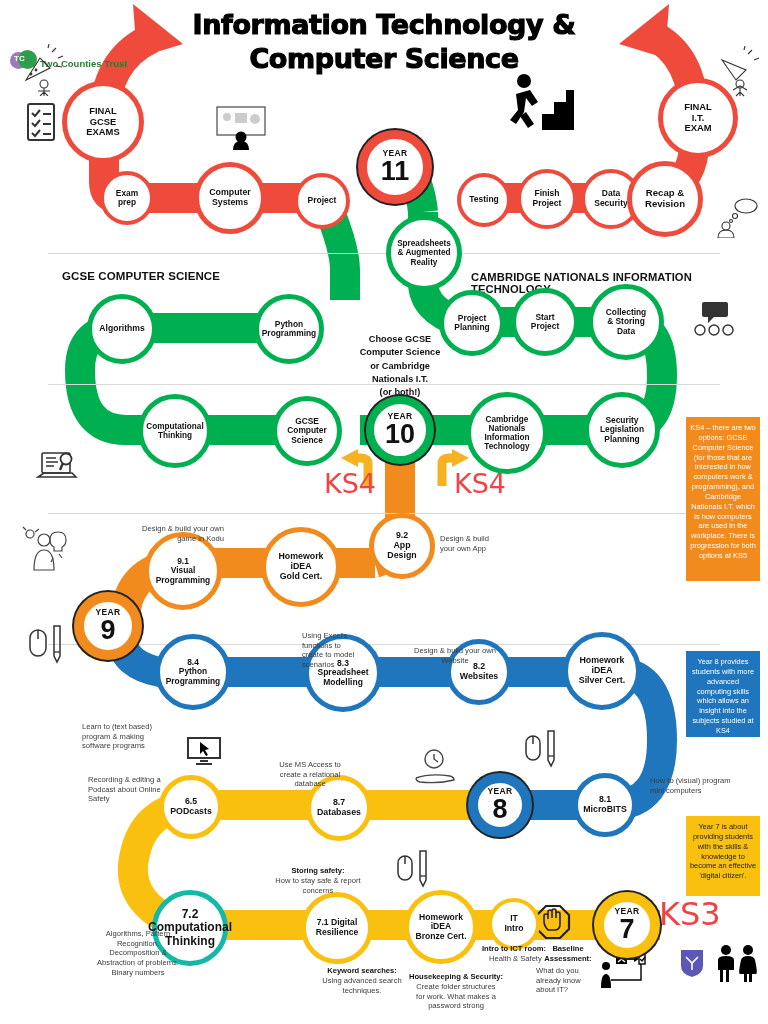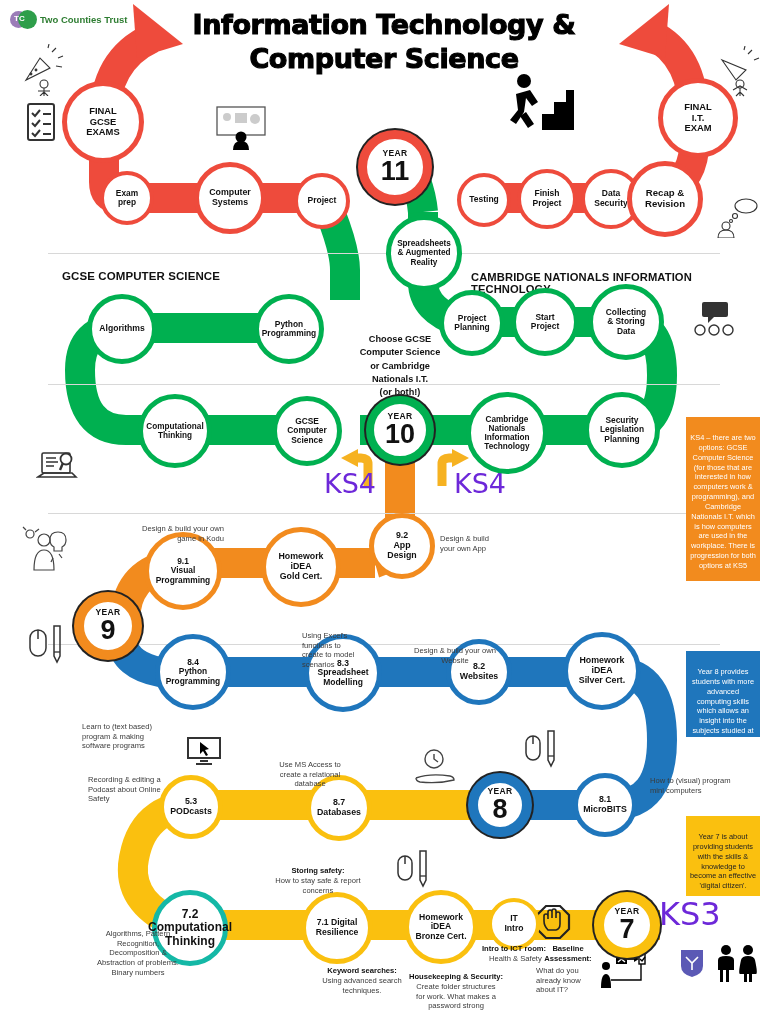--- a/index.html
+++ b/index.html
@@ -6,26 +6,26 @@
   body{font-family:"Liberation Sans",sans-serif;}
   #root{position:relative;width:768px;height:1024px;overflow:hidden;background:#fff;}
   #svg-layer{position:absolute;left:0;top:0;width:768px;height:1024px;}
   .node{position:absolute;border-radius:50%;background:#fff;display:flex;align-items:center;justify-content:center;text-align:center;box-sizing:border-box;font-weight:bold;color:#111;line-height:1.12;}
   .node span{display:block;padding:0 3px;}
   .cap{position:absolute;color:#3b3b3b;font-size:7.6px;line-height:1.28;text-align:center;}
   .cap.b{font-weight:bold;color:#111;}
   .yearmark{position:absolute;border-radius:50%;background:#fff;box-sizing:border-box;display:flex;flex-direction:column;align-items:center;justify-content:center;}
   .yearmark .yl{font-size:8.5px;font-weight:bold;letter-spacing:.3px;color:#111;line-height:1;}
   .yearmark .yn{font-size:27px;font-weight:bold;color:#111;line-height:1;margin-top:1px;}
-  .callout{position:absolute;color:#fff;font-size:7.4px;line-height:1.33;text-align:center;padding:16px 4px;box-sizing:border-box;font-weight:normal;}
+  .callout{position:absolute;color:#fff;font-size:7.4px;line-height:1.33;text-align:center;padding:6px 4px;box-sizing:border-box;font-weight:normal;}
   .banner{position:absolute;font-weight:bold;color:#111;letter-spacing:.1px;}
   .title{position:absolute;text-align:center;font-family:"DejaVu Sans",sans-serif;font-weight:bold;color:#000;font-size:27px;line-height:1.25;letter-spacing:-.4px;-webkit-text-stroke:1.1px #000;}
   .choose{position:absolute;text-align:center;font-weight:bold;font-size:9.2px;line-height:1.45;color:#111;}
-  .ks{position:absolute;font-family:"DejaVu Sans",sans-serif;font-weight:normal;color:#6d28d9;font-size:27px;line-height:1;}
-  .logo{position:absolute;display:flex;align-items:center;}
+  .ks{position:absolute;font-family:"DejaVu Sans",sans-serif;font-weight:normal;color:#ef4444;font-size:27px;line-height:1;}
+  .logo{position:absolute;display:flex;align-items:flex-end;margin-top:40px;}
   .logo .c1{width:17px;height:17px;border-radius:50%;background:#9b7cb8;}
   .logo .c2{width:19px;height:19px;border-radius:50%;background:#2e9e4a;margin-left:-9px;}
   .logo .lt{margin-left:3px;font-size:9.5px;font-weight:bold;color:#2e7d32;white-space:nowrap;}
   .logo .lt2{position:absolute;left:4px;top:4px;font-size:8px;font-weight:bold;color:#fff;}
   .ico{position:absolute;color:#2b2b2b;}
   .divider{position:absolute;height:1px;background:#d8d8d8;}
 </style>
 </head>
 <body>
 
@@ -422,21 +422,21 @@
     <span style="white-space:pre-line;">Homework
 iDEA
 Silver Cert.</span>
   </div>
   <div class="node" style="left:573px;top:773px;width:64px;height:64px;border:5px solid #1F76BC;font-size:8.8px;">
     <span style="white-space:pre-line;">8.1
 MicroBITS</span>
   </div>
 
   <div class="node" style="left:159px;top:775px;width:64px;height:64px;border:5px solid #FAC00F;font-size:8.8px;">
-    <span style="white-space:pre-line;">5.3
+    <span style="white-space:pre-line;">6.5
 PODcasts</span>
   </div>
   <div class="node" style="left:306px;top:775px;width:66px;height:66px;border:5px solid #FAC00F;font-size:8.8px;">
     <span style="white-space:pre-line;">8.7
 Databases</span>
   </div>
   <div class="node" style="left:152px;top:890px;width:76px;height:76px;border:5px solid #14b8a6;font-size:12px;">
     <span style="white-space:pre-line;">7.2
 Computational
 Thinking</span>

